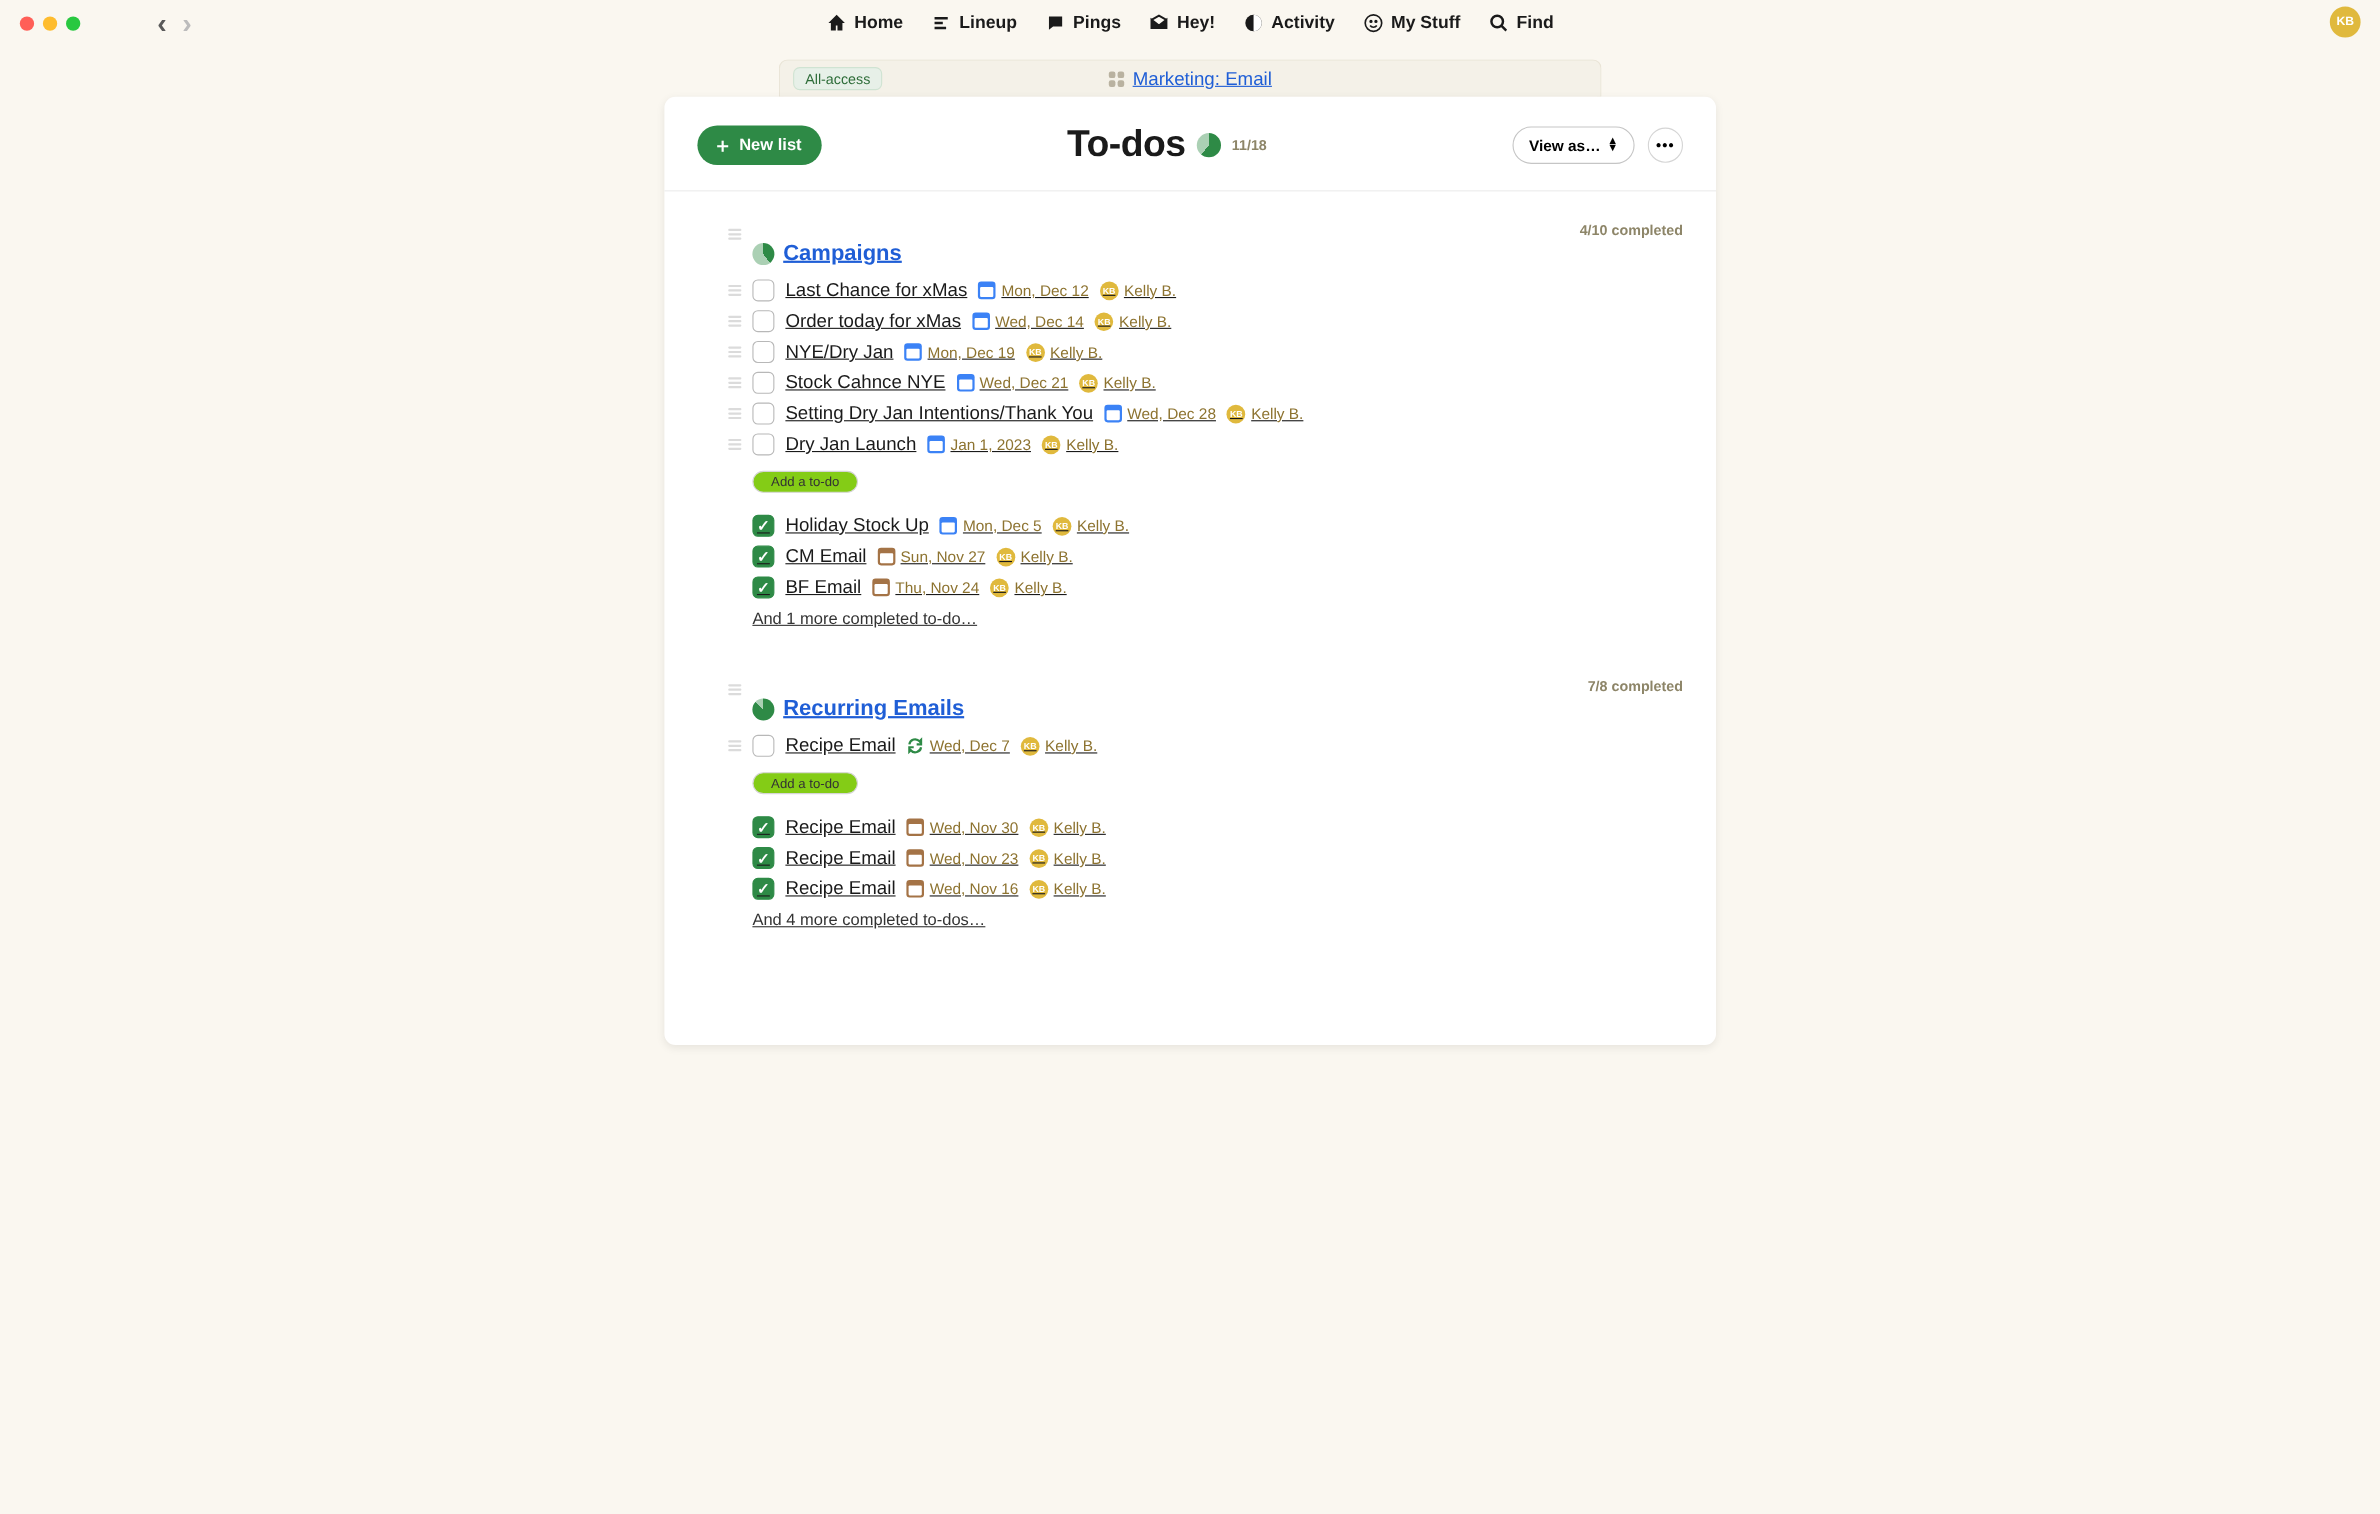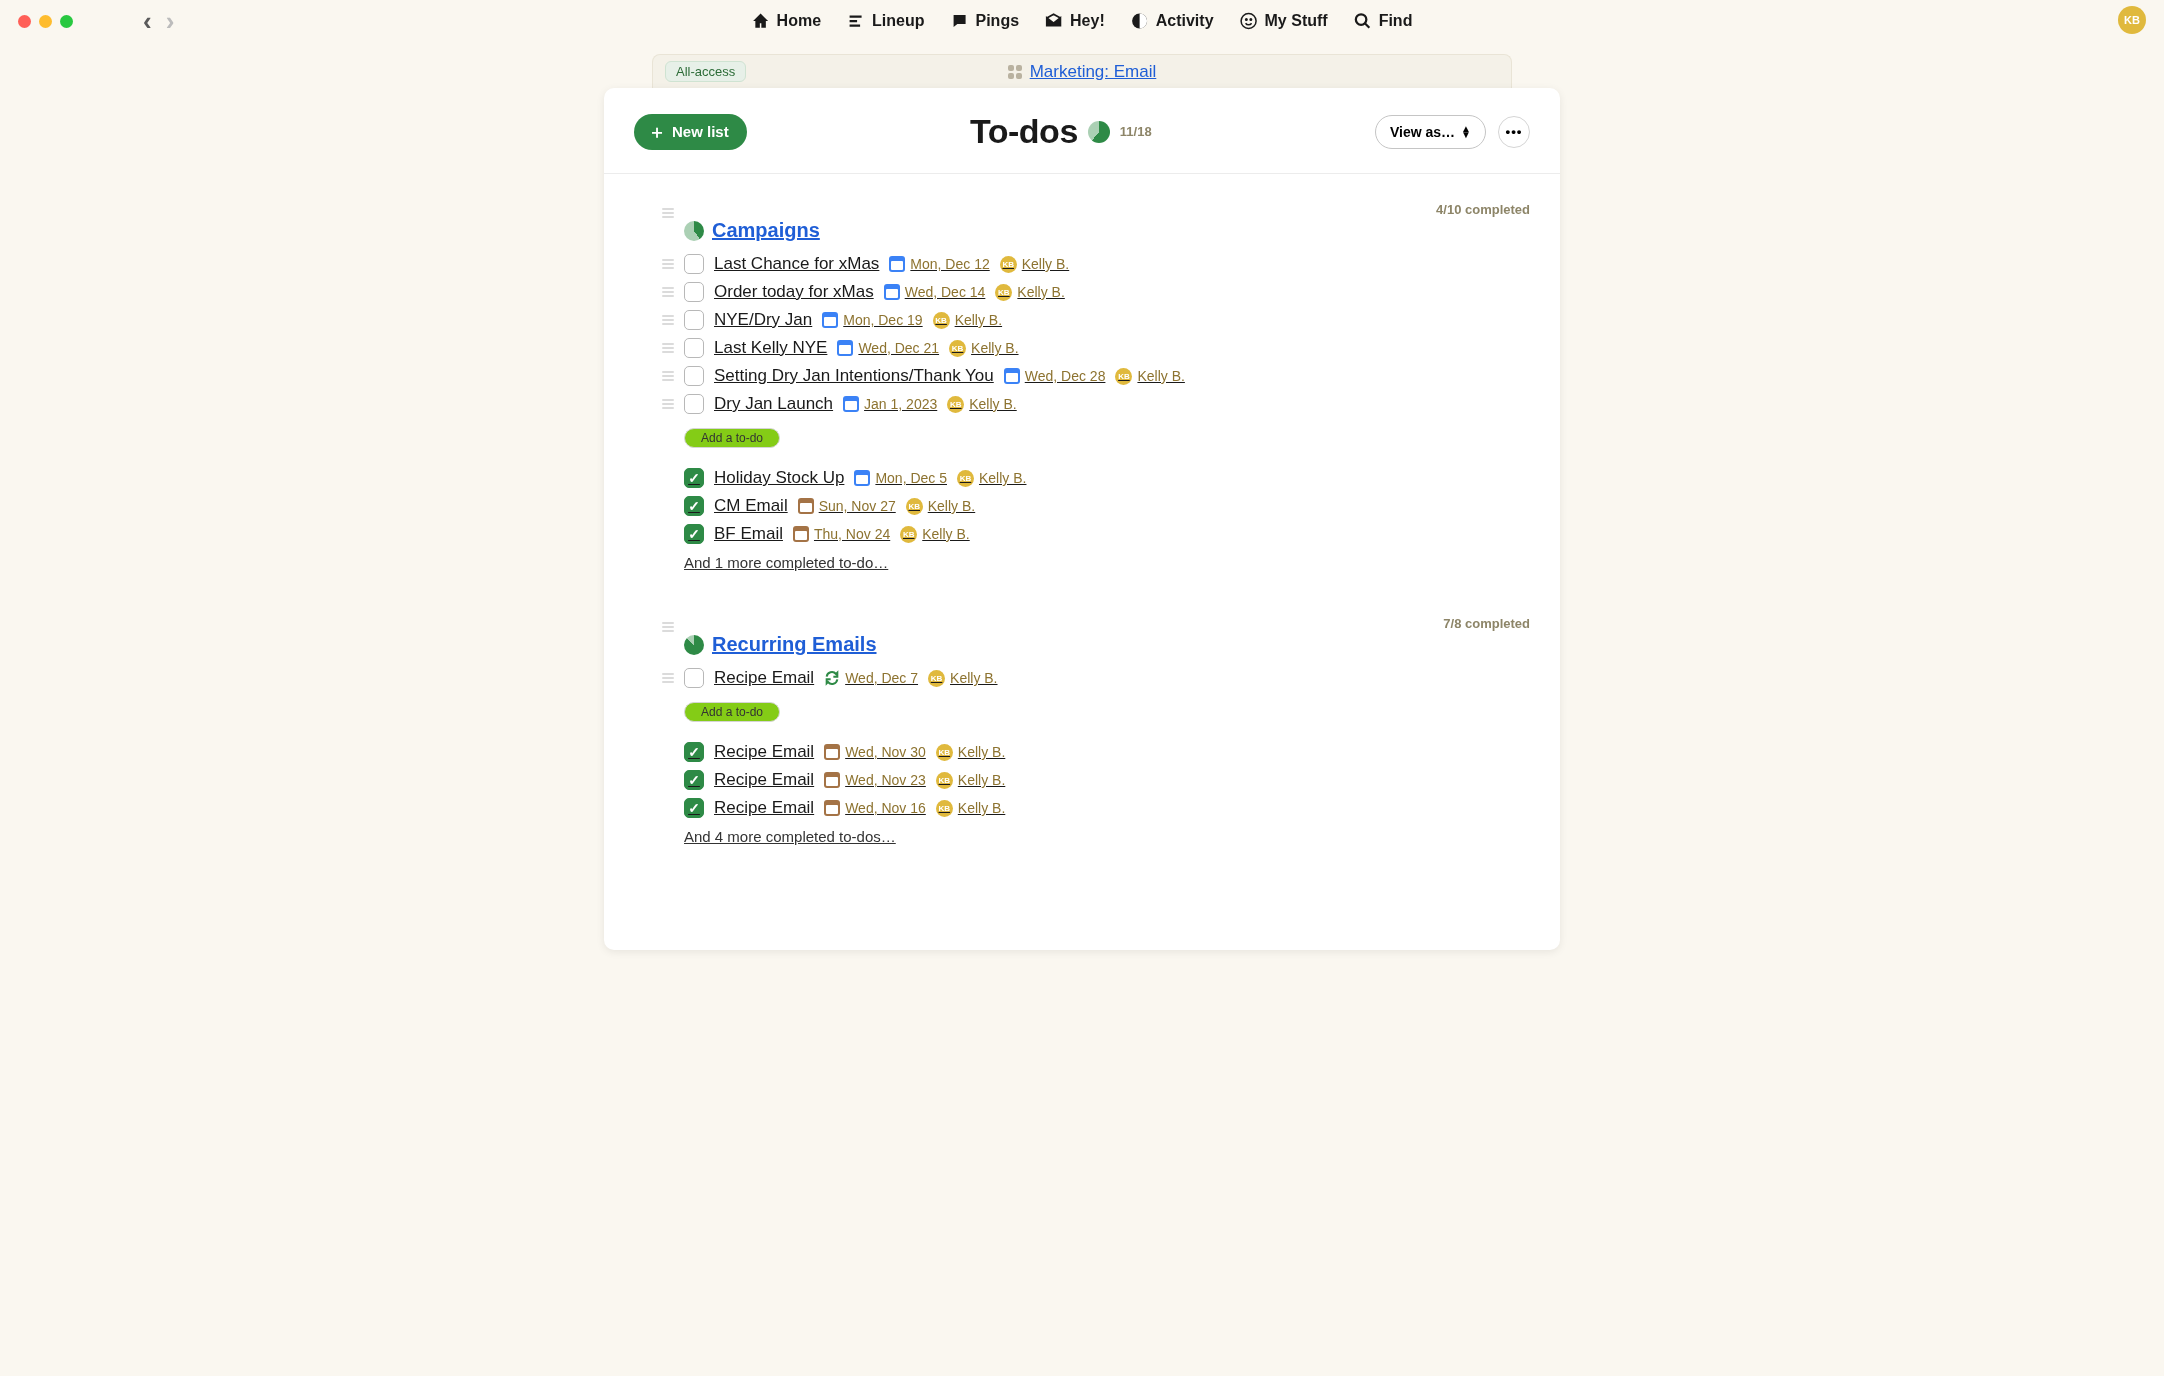--- a/index.html
+++ b/index.html
@@ -57,21 +57,21 @@
     background: #e0b93d;
     color: #fff;
     font-size: 11px;
     font-weight: 700;
     display:flex; align-items:center; justify-content:center;
   }
 
   
   .tabstrip-wrap {
     margin: 12px auto 0;
-    width: 860px;
+    width: 748px;
     position: relative;
   }
   .tabstrip {
     height: 34px;
     background: #f4f1e8;
     border: 1px solid #e9e4d6;
     border-bottom: none;
     border-radius: 8px 8px 0 0;
     display:flex; align-items:center;
     position: relative;
@@ -406,21 +406,21 @@
             <span class="mini-avatar">KB</span>
             <span>Kelly B.</span>
           </span>
         </div><div class="todo-row">
           <div class="drag-handle">
             <div></div>
             <div></div>
             <div></div>
           </div>
           <span class="checkbox"></span>
-          <span class="todo-title">Last Kelly NYE</span>
+          <span class="todo-title">Stock Cahnce NYE</span>
           <span class="date-pill">
             <span class="cal-icon"></span>
             <span>Wed, Dec 21</span>
           </span>
           <span class="assignee">
             <span class="mini-avatar">KB</span>
             <span>Kelly B.</span>
           </span>
         </div><div class="todo-row">
           <div class="drag-handle">

